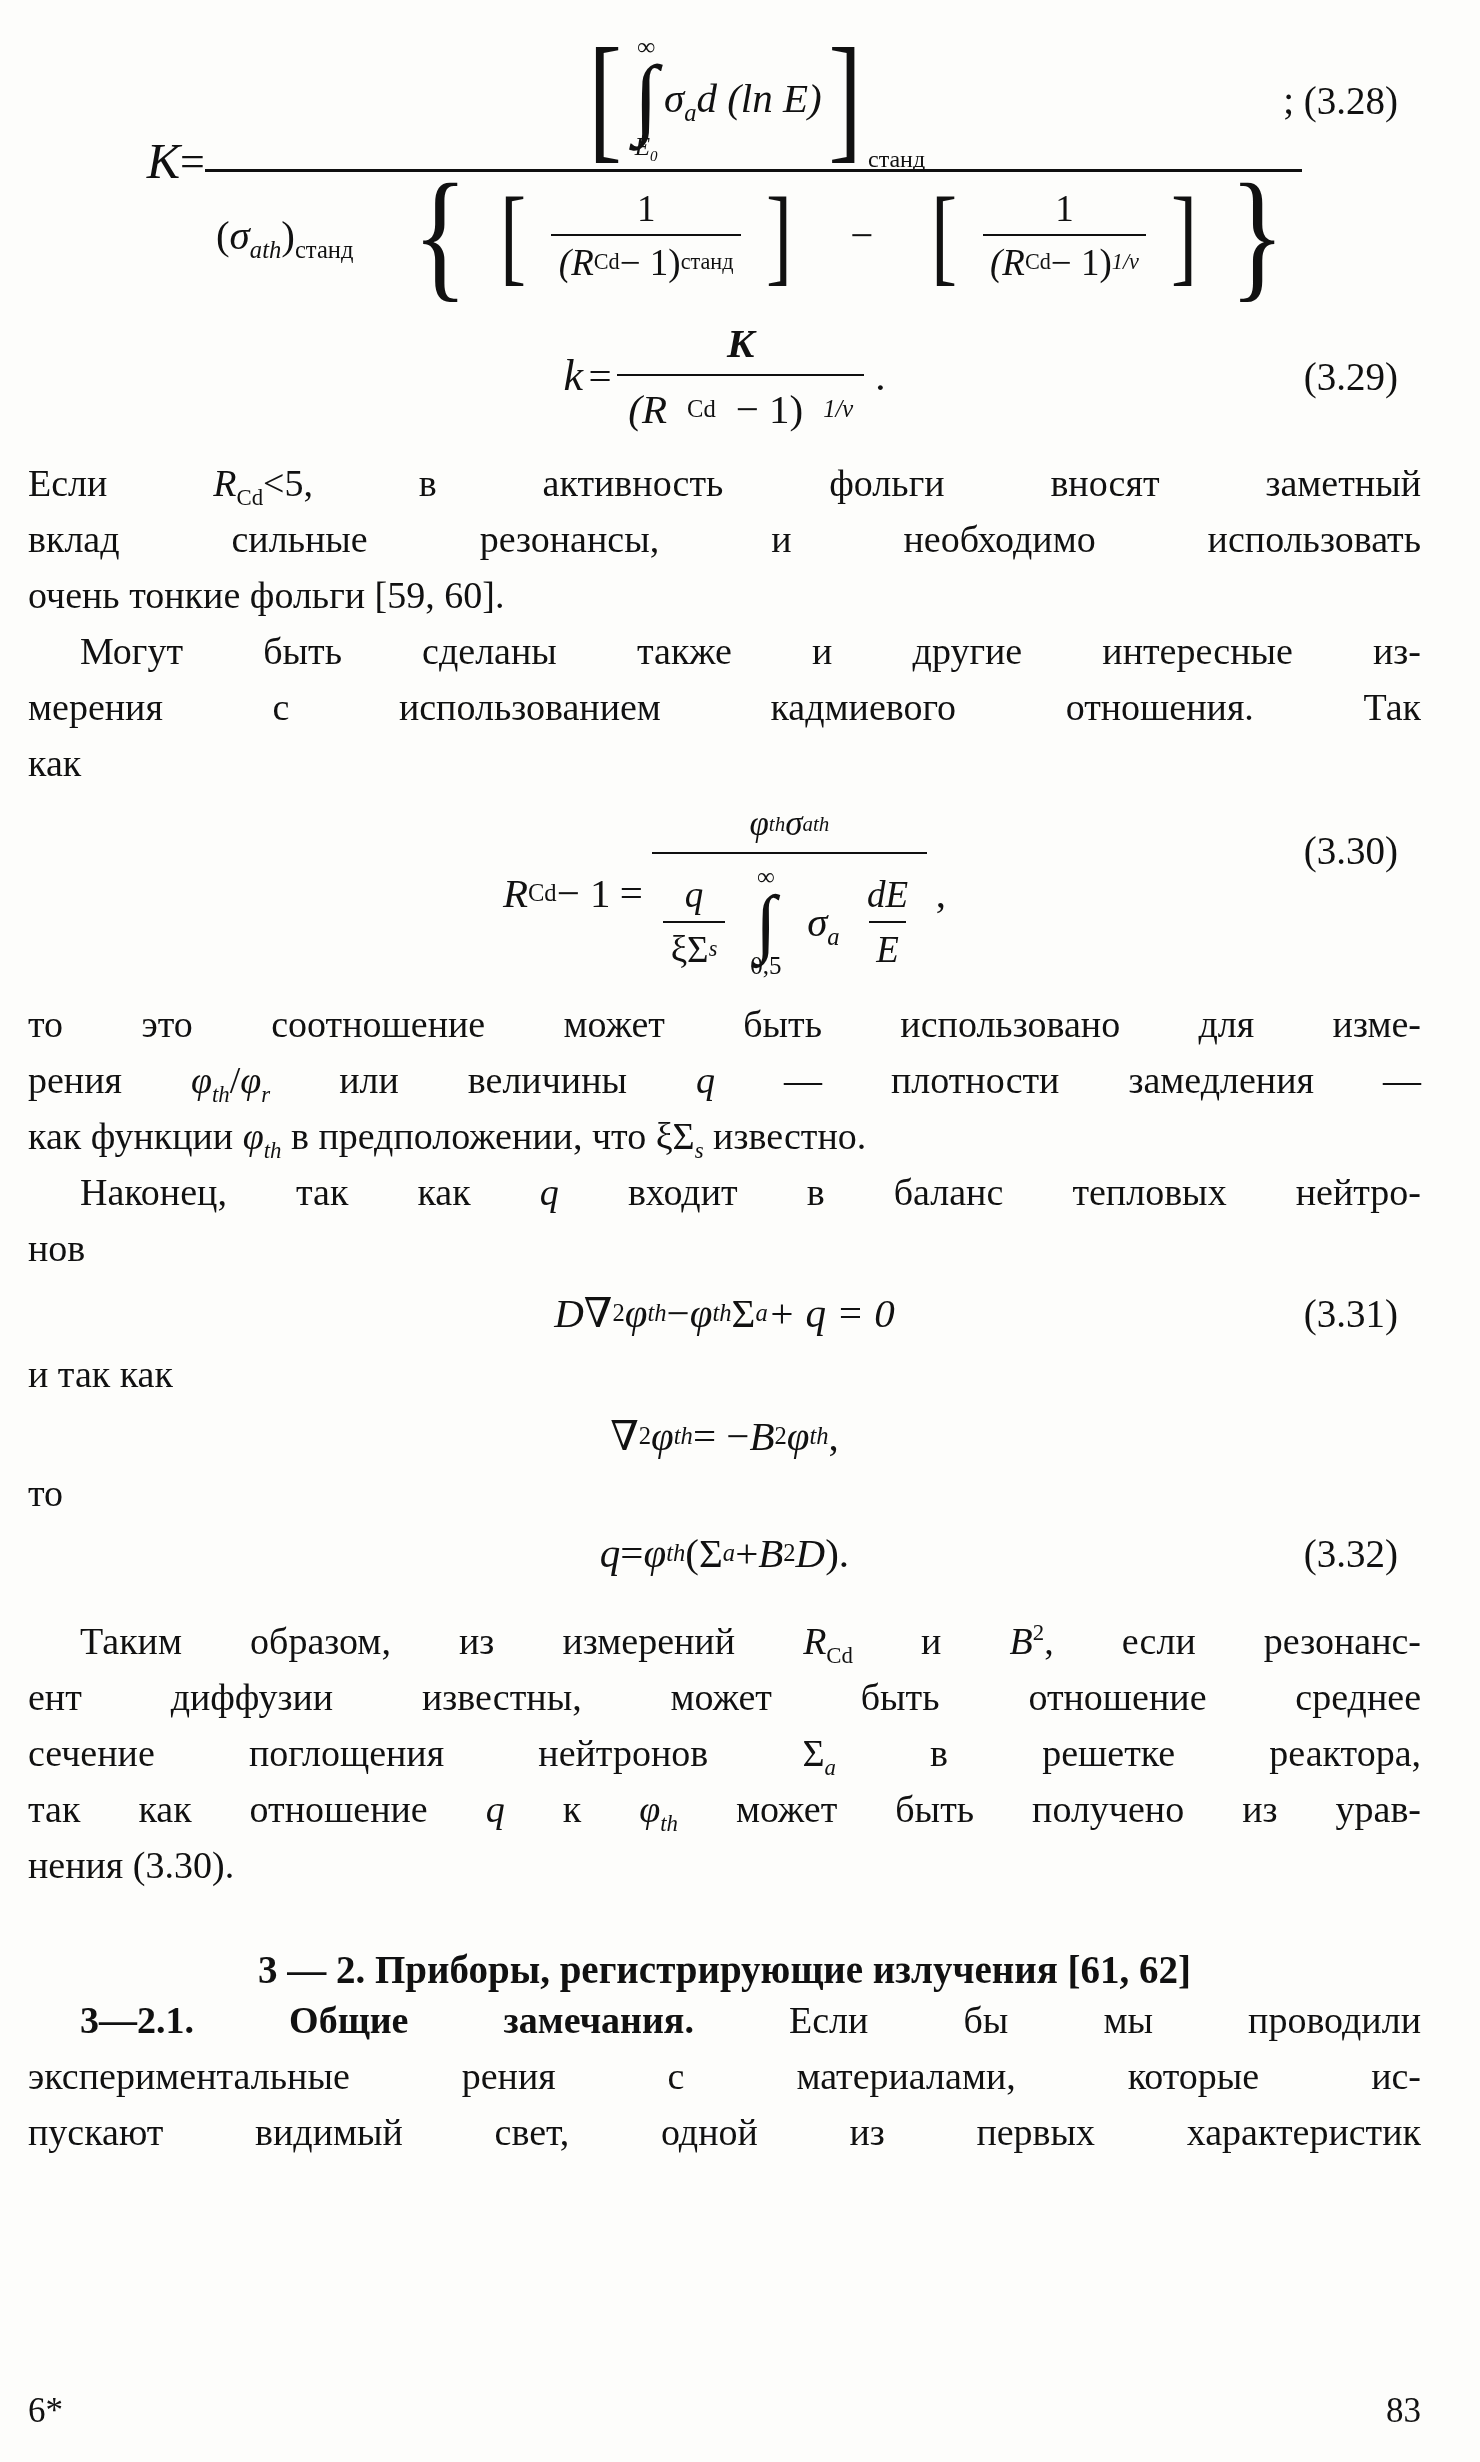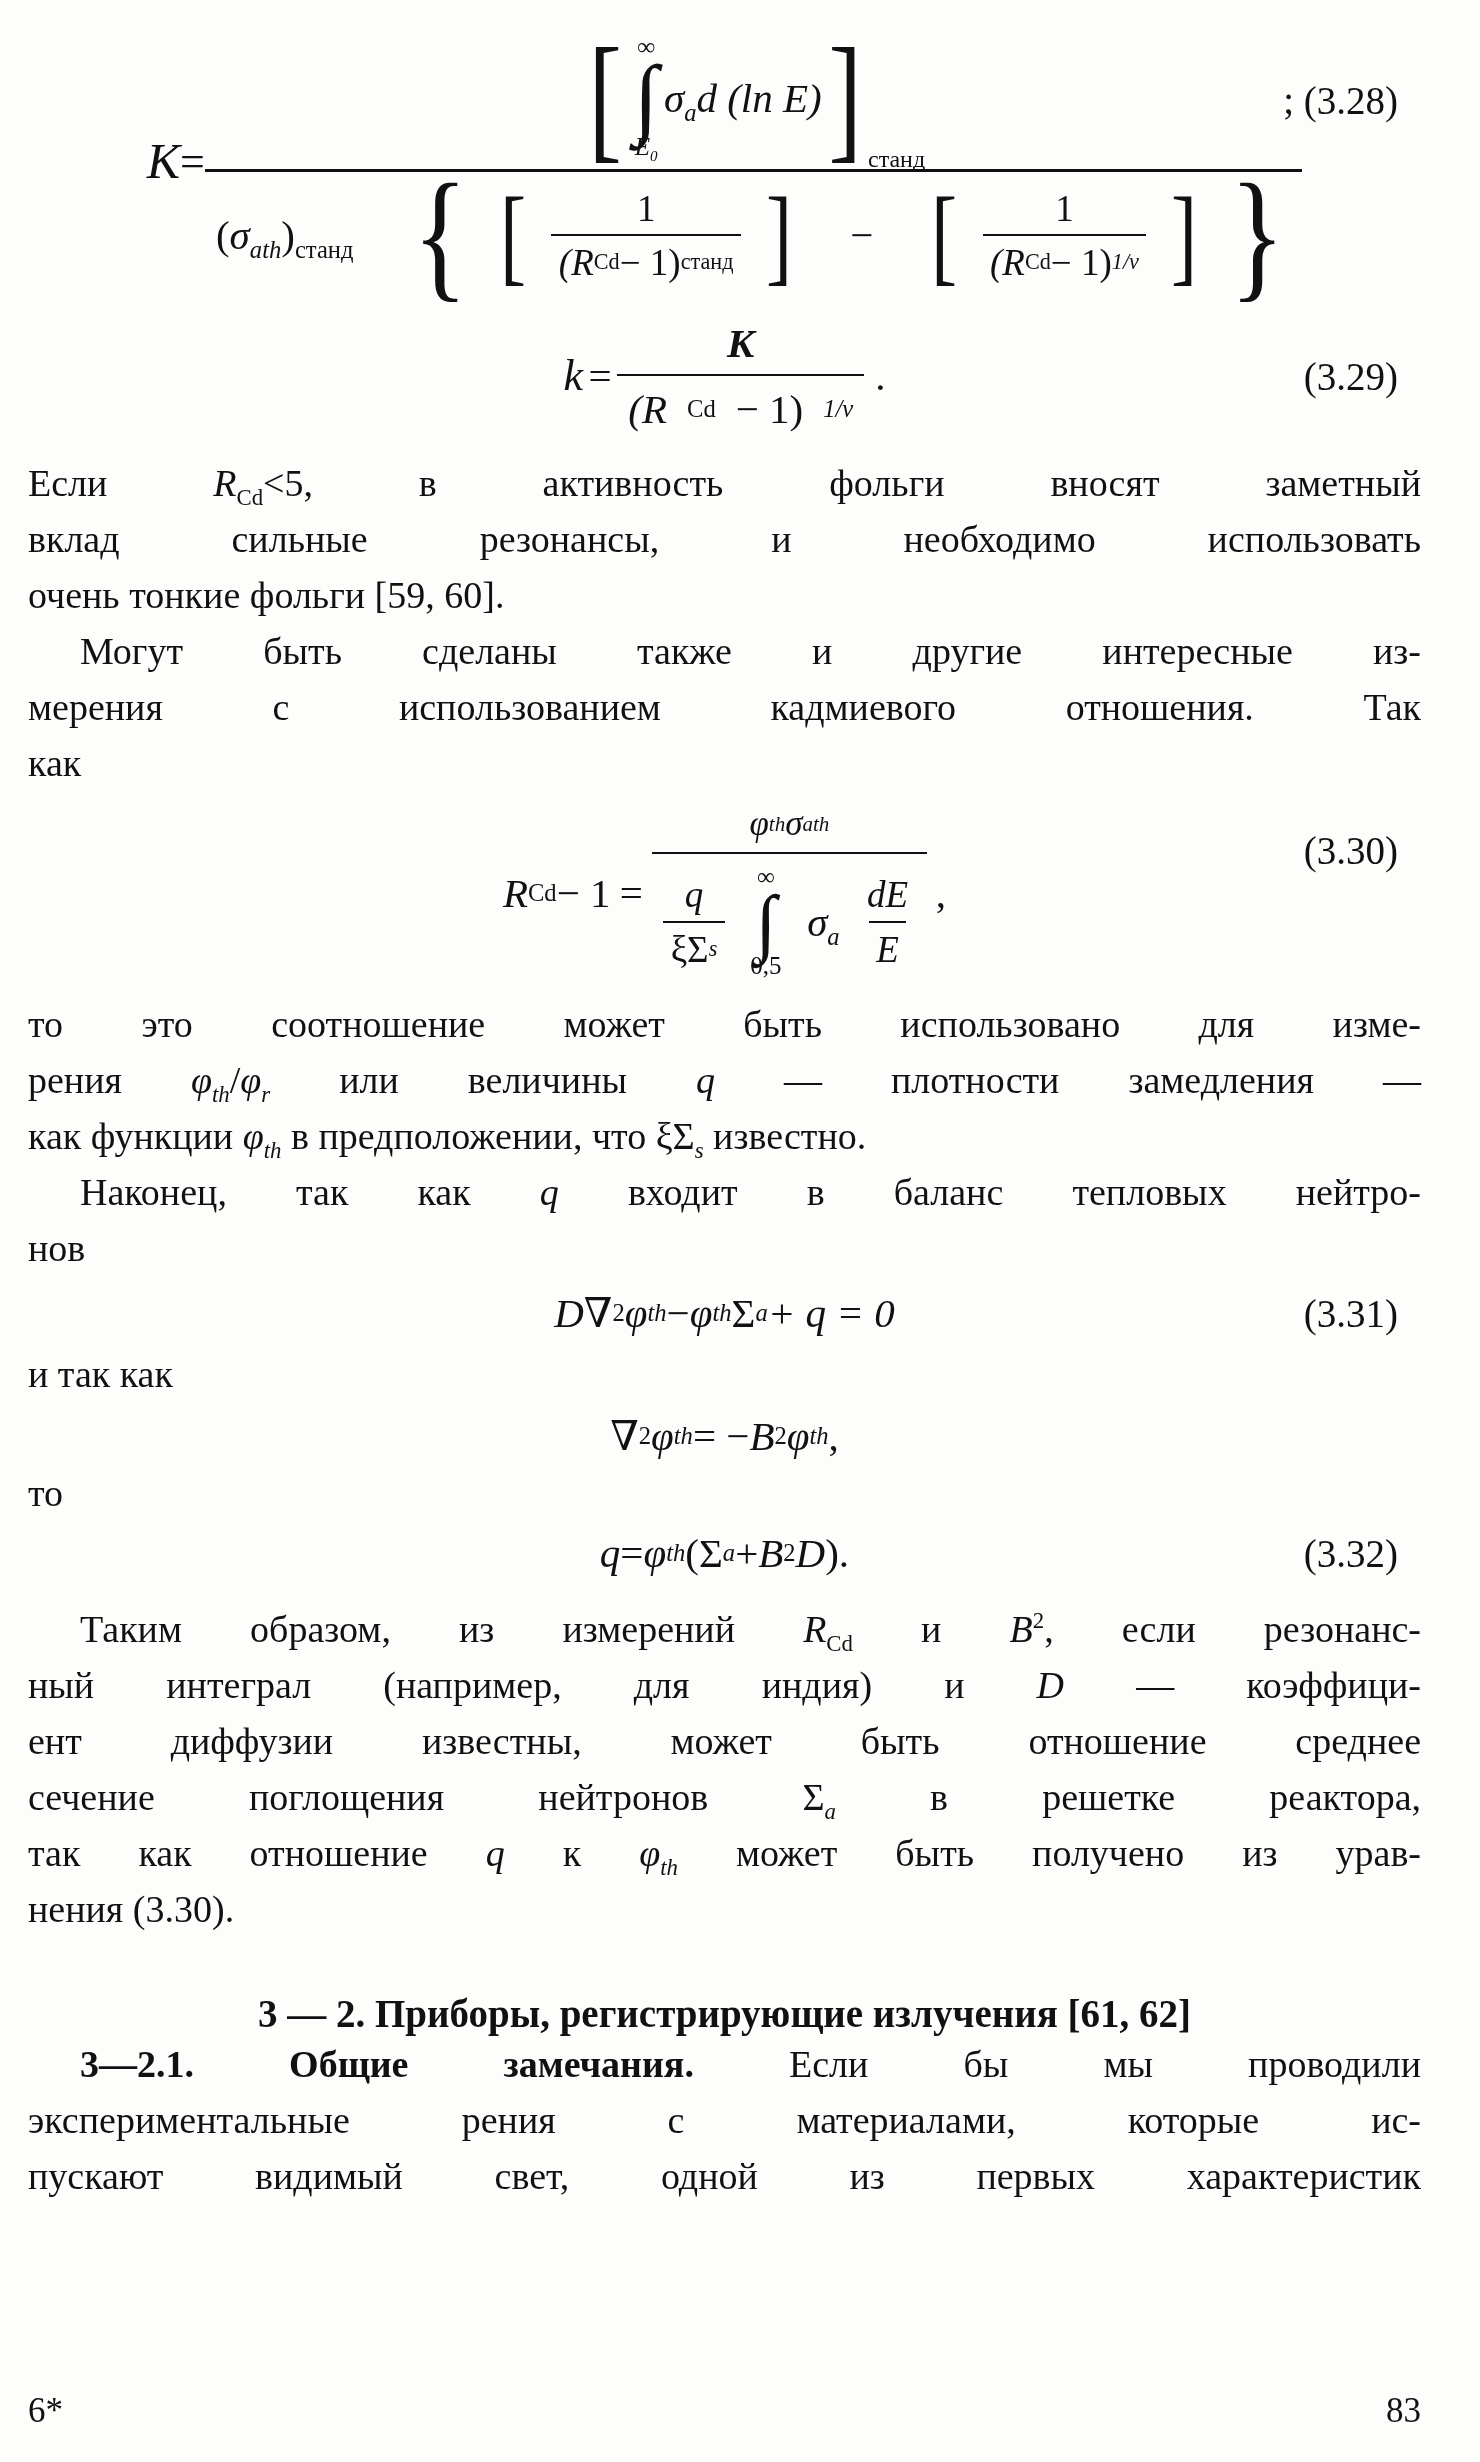--- a/index.html
+++ b/index.html
@@ -235,23 +235,22 @@
         <sub class="it">a</sub>
         <span> + </span>
         <span class="it">B</span>
         <sup>2</sup>
         <span class="it">D</span>
         <span>).</span>
     </div>
     <div class="eqnum">(3.32)</div>
   </div>
 
-  <div class="para" style="margin-top:6px;">
+  <div class="para" style="margin-top:18px;">
     <div class="line ind"><span>Таким образом, из измерений </span><span class="it">R</span><sub>Cd</sub><span> и </span><span class="it">B</span><sup>2</sup><span>, если резонанс-</span></div>
-    <div class="line"><span>ный интеграл (например, для индия) и </span><span class="it">D</span><span> — коэффици-</span></div>
     <div class="line">ент диффузии известны, может быть отношение среднее</div>
     <div class="line"><span>сечение поглощения нейтронов </span><span>Σ</span><sub class="it">a</sub><span> в решетке реактора,</span></div>
     <div class="line"><span>так как отношение </span><span class="it">q</span><span> к </span><span class="it">φ</span><sub class="it">th</sub><span> может быть получено из урав-</span></div>
     <div class="line last">нения (3.30).</div>
   </div>
 
   <div class="sect" style="margin-top:54px;">3 — 2. Приборы, регистрирующие излучения [61, 62]</div>
 
   <div class="para" style="">
     <div class="line ind"><span class="bold">3—2.1. Общие замечания.</span><span> Если бы мы проводили</span></div>

